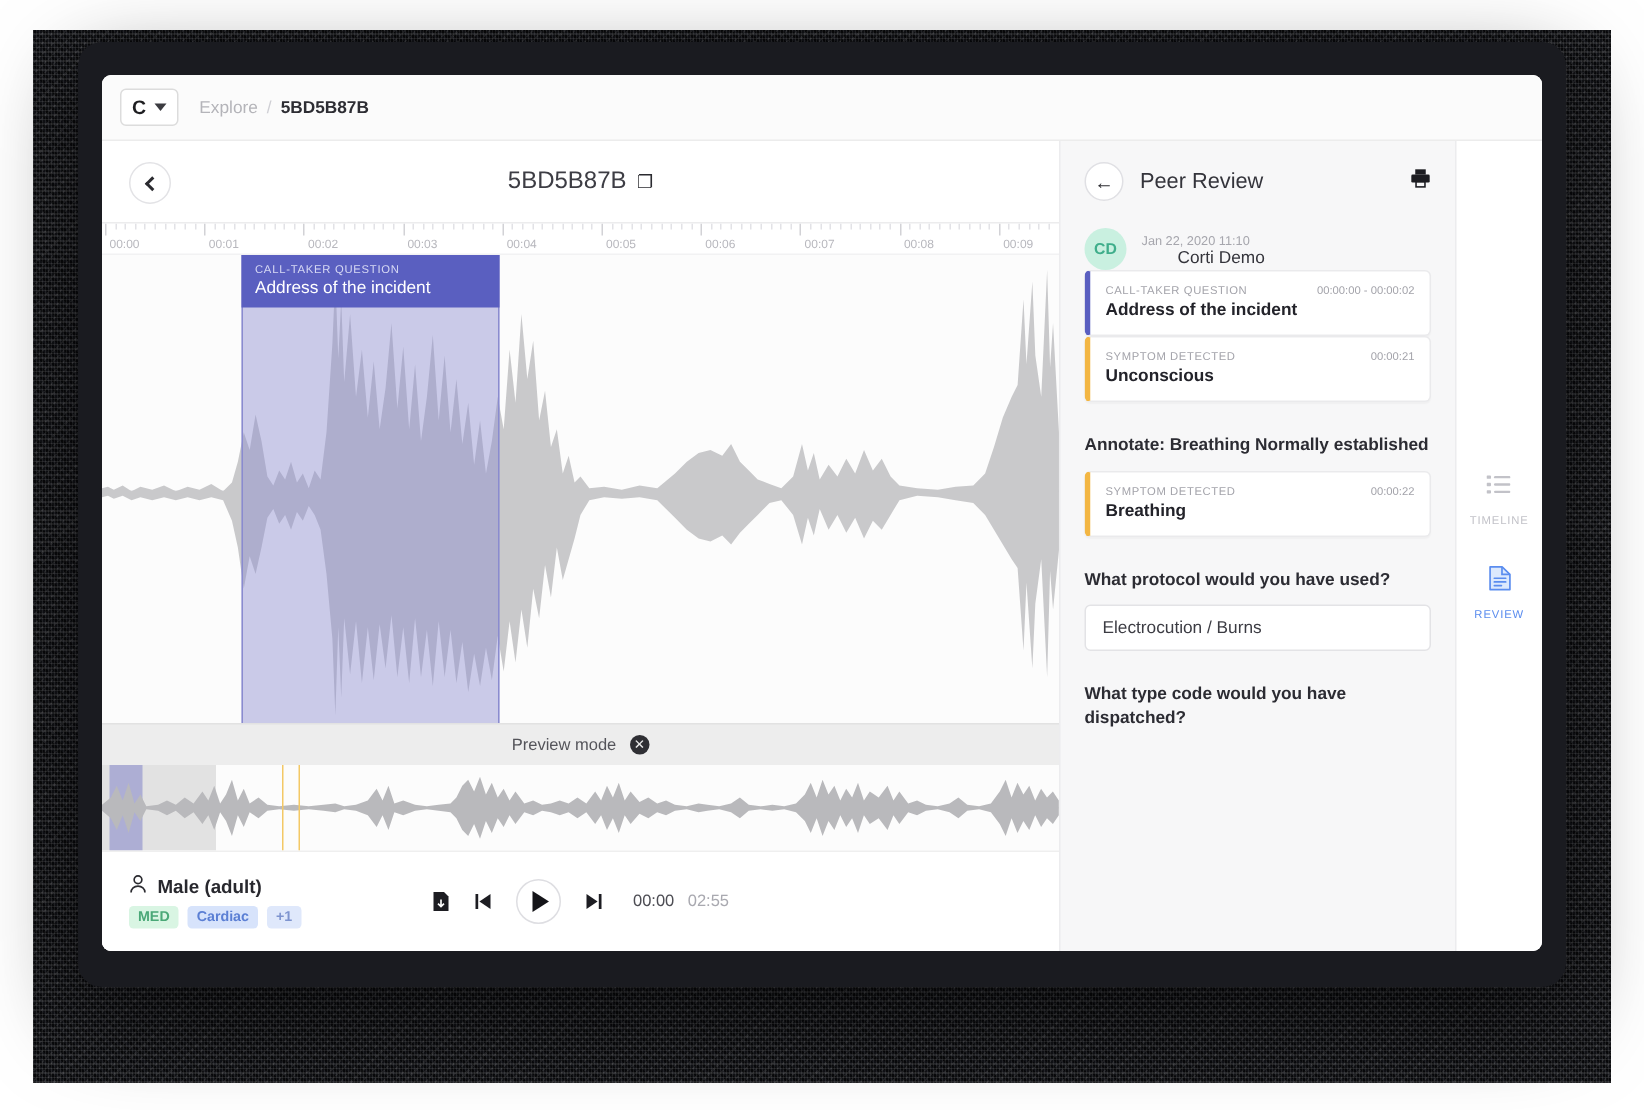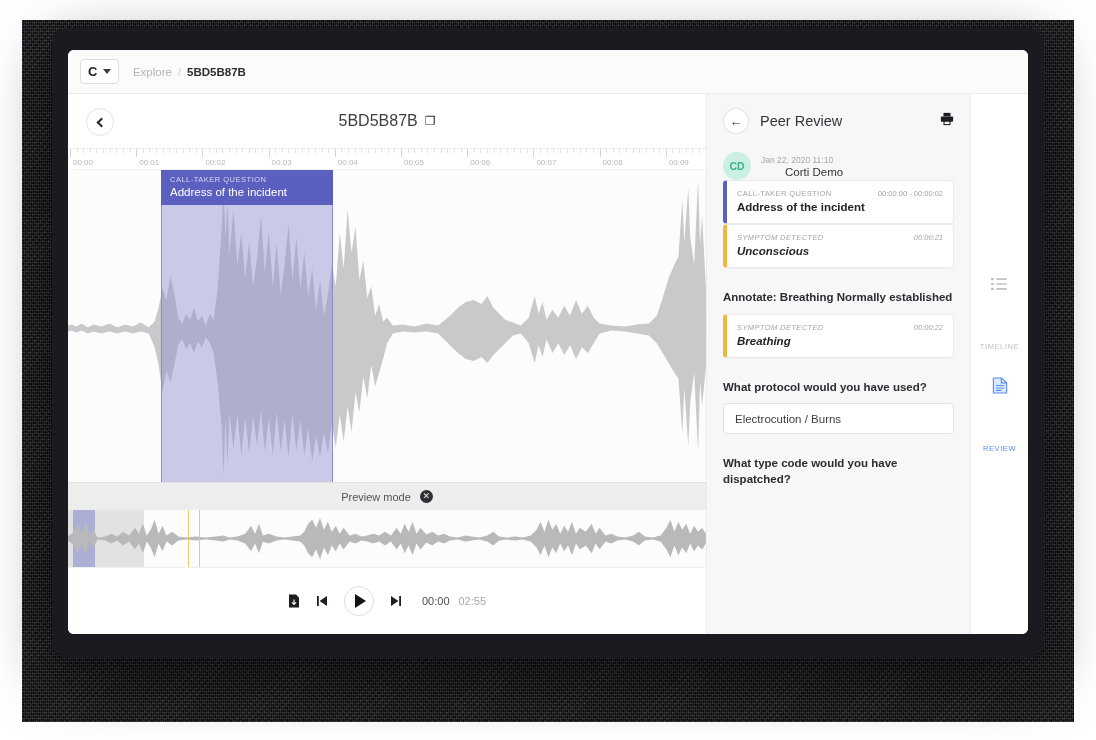--- a/index.html
+++ b/index.html
@@ -199,42 +199,42 @@
 
   .q-label { font-size:11.5px; font-weight:700; color:#2c2c33; margin: 22px 0 8px 0; line-height:1.35; }
   .ann-card {
     background:#fff; border:1px solid #eaeaec; border-radius:4px;
     border-left-width: 4px; border-left-style: solid;
     padding: 8px 10px 10px 10px;
     box-shadow: 0 1px 1px rgba(0,0,0,.03);
     cursor:pointer;
   }
   .ann-card.blue  { border-left-color:#5a5fc0; }
-  .ann-card.amber { border-left-color:#f3b643;font-style:italic; }
+  .ann-card.amber { border-left-color:#f3b643; }
   .ann-top { display:flex; justify-content:space-between; align-items:baseline; gap:6px; }
   .ann-kind { font-size:7.5px; letter-spacing:.4px; color:#a3a3aa; text-transform:uppercase; }
   .ann-time { font-size:7.5px; color:#a3a3aa; white-space:nowrap; }
   .ann-text { font-size:11.5px; font-weight:700; color:#23232a; margin-top:3px; }
 
   .field-input {
     background:#fff; border:1px solid #e3e3e6; border-radius:4px;
     height: 31px; display:flex; align-items:center;
     padding: 0 11px; font-size:11.5px; color:#3c3c43;
     cursor: text;
   }
 
   
   #rail {
     width: 58px; flex:0 0 58px; background:#fff;
     border-left:1px solid #ececee;
     display:flex; flex-direction:column; align-items:center; justify-content:center;
     gap: 26px;
   }
   .rail-item { display:flex; flex-direction:column; align-items:center; gap:6px; cursor:pointer; }
-  .rail-label { font-size:7.5px; letter-spacing:.6px;margin-top:40px; }
+  .rail-label { font-size:7.5px; letter-spacing:.6px; }
   .rail-item.inactive .rail-label { color:#c2c2c8; }
   .rail-item.active .rail-label { color:#5b8def; }
 </style>
 </head>
 <body>
 
 <div id="noise-frame"></div>
 <div id="white-mask-top"></div>
 <div id="white-mask-bottom"></div>
 <div id="white-mask-left"></div>
@@ -406,20 +406,36 @@
             <line x1="0" y1="29" x2="648" y2="29" stroke="#e1e1e4" stroke-width="1"></line>
             <g fill="#b9b9bc">
               <path d="M0,27 L6,22 L10,14 L14,24 L18,12 L22,26 L26,20 L30,28 L38,27 L44,24 L50,27 L56,22 L62,26 L68,18 L72,24 L76,14 L80,26 L84,20 L88,10 L92,24 L96,16 L100,26 L106,22 L112,27 L120,28 L130,27 L140,28 L150,27 L158,26 L164,28 L172,27 L180,24 L186,16 L190,24 L194,14 L198,26 L204,24 L212,27 L220,28 L228,27 L236,26 L240,22 L244,14 L248,10 L252,18 L256,8 L260,20 L264,12 L268,22 L272,16 L276,24 L280,18 L286,26 L292,24 L298,27 L304,26 L310,24 L316,26 L322,22 L328,26 L334,18 L338,24 L342,14 L346,22 L350,12 L354,24 L358,18 L364,25 L370,22 L376,26 L382,24 L388,27 L396,28 L404,26 L410,27 L418,28 L426,26 L432,22 L438,27 L446,28 L454,27 L462,28 L470,26 L476,20 L480,12 L484,22 L488,10 L492,20 L496,14 L500,24 L504,16 L508,22 L512,12 L516,24 L520,18 L526,22 L532,14 L536,24 L540,18 L546,26 L552,24 L558,27 L566,28 L574,26 L580,22 L586,27 L594,28 L602,26 L608,18 L612,10 L616,22 L620,12 L624,20 L628,14 L632,24 L636,16 L640,22 L644,18 L648,24 L648,34 L644,40 L640,36 L636,42 L632,34 L628,44 L624,38 L620,46 L616,36 L612,48 L608,40 L602,32 L594,30 L586,31 L580,36 L574,32 L566,30 L558,31 L552,34 L546,32 L540,40 L536,34 L532,44 L526,36 L520,40 L516,34 L512,46 L508,36 L504,42 L500,34 L496,44 L492,38 L488,48 L484,36 L480,46 L476,38 L470,32 L462,30 L454,31 L446,30 L438,31 L432,36 L426,32 L418,30 L410,31 L404,32 L396,30 L388,31 L382,34 L376,32 L370,36 L364,33 L358,40 L354,34 L350,46 L346,36 L342,44 L338,34 L334,40 L328,32 L322,36 L316,32 L310,34 L304,32 L298,31 L292,34 L286,32 L280,40 L276,34 L272,42 L268,36 L264,46 L260,38 L256,50 L252,40 L248,48 L244,44 L240,36 L236,32 L228,31 L220,30 L212,31 L204,34 L198,32 L194,44 L190,34 L186,42 L180,34 L172,31 L164,30 L158,32 L150,31 L140,30 L130,31 L120,30 L112,31 L106,36 L100,32 L96,42 L92,34 L88,48 L84,38 L80,32 L76,44 L72,34 L68,40 L62,32 L56,36 L50,31 L44,34 L38,31 L30,30 L26,38 L22,32 L18,46 L14,34 L10,44 L6,36 L0,31 Z"></path>
             </g>
           </svg>
         <div class="ov-marker" style="left: 120px;"></div>
             <div class="ov-marker" style="left: 131px;"></div>
           </div>
 
         <div id="footer">
+          <div id="pt-block">
+            <div class="pt-name">
+              <span>
+                <svg width="12" height="13" viewBox="0 0 14 15" aria-hidden="true">
+                  <circle cx="7" cy="4" r="3" fill="none" stroke="#2b2b30" stroke-width="1.3"></circle>
+                  <path d="M1.6 14c0-3 2.4-5 5.4-5s5.4 2 5.4 5" fill="none" stroke="#2b2b30" stroke-width="1.3"></path>
+                </svg>
+              </span>
+              <span>Male (adult)</span>
+            </div>
+            <div class="tags">
+              <span class="tag med">MED</span>
+              <span class="tag card">Cardiac</span>
+              <span class="tag more">+1</span>
+            </div>
+          </div>
 
           <div id="controls">
             <span class="ctl">
               <svg width="12" height="14" viewBox="0 0 12 14" aria-hidden="true">
                 <path d="M1 .6h7l3 3v9.8H1z" fill="#1d1d22"></path>
                 <path d="M6 5.6v4.4M4 8.4l2 2 2-2" stroke="#fff" stroke-width="1.1" fill="none"></path>
               </svg>
             </span>
             <span class="ctl">
               <svg width="12" height="12" viewBox="0 0 12 12" aria-hidden="true">

